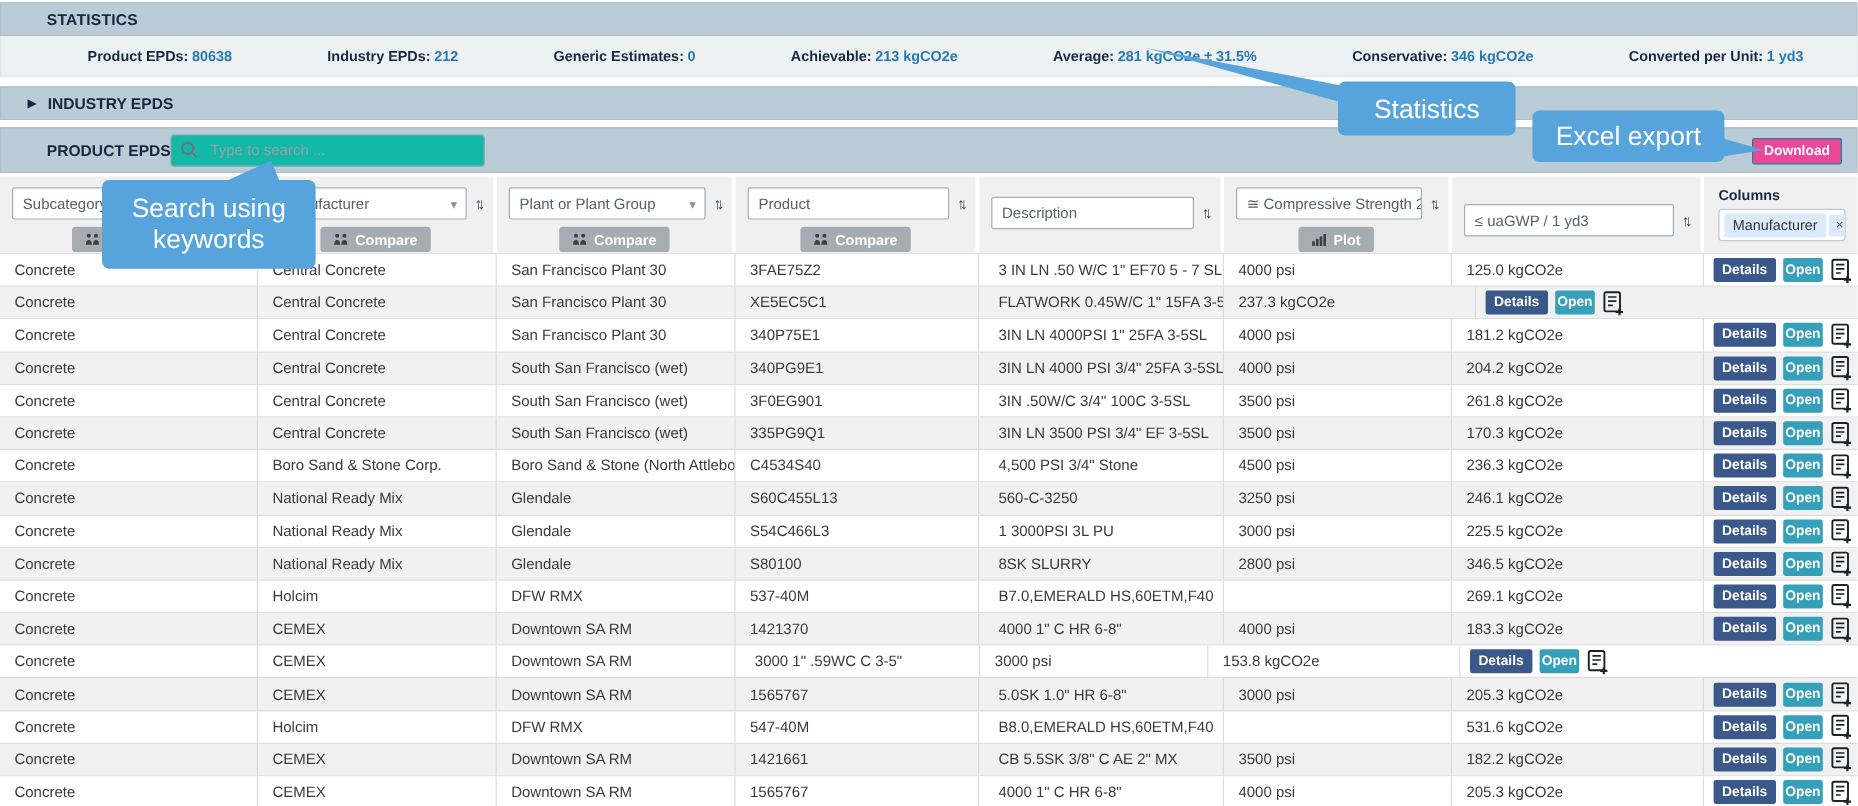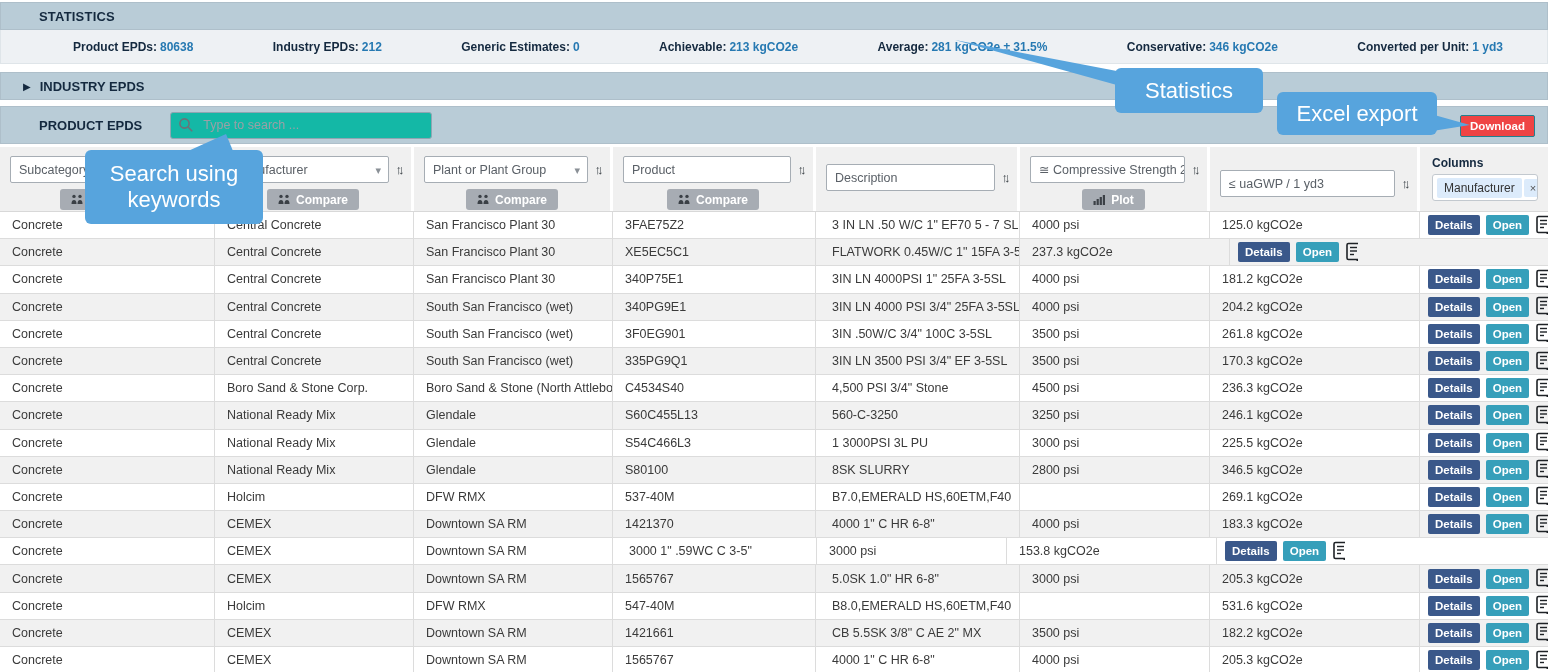--- a/index.html
+++ b/index.html
@@ -18,29 +18,29 @@
   .stat-value { color:#2679b2; font-weight:bold; margin-left:3px; }
   .gap8 { height:8px; } .gap6 { height:6px; } .gap3 { height:3px; }
 
   .industry-bar { height:28px; background:#b9ccd7; border:1px solid #aebfca;
     display:flex; align-items:center; padding-left:22px; }
   .tri { font-size:10px; color:#14293f; margin-right:9px; }
   .industry-title { font-size:13px; font-weight:bold; color:#14293f; }
 
   .product-bar { height:38px; background:#b9ccd7; border:1px solid #aebfca;
     display:flex; align-items:center; padding-left:38px; position:relative; }
-  .product-title { font-size:13px; font-weight:bold; color:#14293f; margin-right:28px; }
+  .product-title { font-size:13px; font-weight:bold; color:#14293f; }
   .search-wrap { position:relative; }
   .search-input { width:262px; height:27px; border:1px solid #8fa5b2; border-radius:3px;
     background:#14b8a6; padding-left:32px; font-size:12.5px; color:#444;
     font-family:"Liberation Sans",sans-serif; outline:none; }
   .search-input::placeholder { color:#9aa0a6; }
   .search-icon { position:absolute; left:8px; top:5px; }
   .download-btn { position:absolute; right:12px; top:8px; height:22px; padding:0 9px;
-    background:#ef4444; color:#fff; font-size:11.5px; font-weight:bold;
+    background:#ec4899; color:#fff; font-size:11.5px; font-weight:bold;
     border:1px solid #23808f; border-radius:2px; cursor:pointer;
     font-family:"Liberation Sans",sans-serif; }
 
   
   .thead { height:64px; background:#fff; display:flex; }
   .th { background:#f0f0f0; height:64px; padding-top:9px; position:relative; margin-right:3px; }
   .th:last-child { margin-right:0; }
   .filter-line { display:flex; align-items:center; padding-left:10px; }
   .fbox { position:relative; height:27px; background:#fff; border:1px solid #a6adb4;
     border-radius:2px; display:flex; align-items:center; padding:0 8px;
@@ -64,21 +64,21 @@
   .tbody { border-top:1px solid #d8d8d8; }
   .tr { display:flex; height:27.2px; border-bottom:1px solid #dcdcdc; background:#fff; }
   .tr:nth-child(even) { background:#f1f1f1; }
   .td { font-size:12.5px; color:#3a3a3a; display:flex; align-items:center;
     padding-left:12px; border-right:1px solid #dcdcdc; white-space:nowrap; overflow:hidden; }
   .td.desc { padding-left:16px; }
   .td.actions { border-right:none; padding-left:8px; gap:6px; }
   .btn-details { height:20px; padding:0 7px; background:#3a588a; border:none; border-radius:2px;
     color:#fff; font-size:11.5px; font-weight:bold; cursor:pointer;
     font-family:"Liberation Sans",sans-serif; }
-  .btn-open { height:20px; padding:0 7px; background:#369fba; border:none; border-radius:2px;
+  .btn-open { height:20px; padding:0 2px; background:#369fba; border:none; border-radius:2px;
     color:#fff; font-size:11.5px; font-weight:bold; cursor:pointer;
     font-family:"Liberation Sans",sans-serif; }
   .add-icon { display:flex; align-items:center; cursor:pointer; }
 
   
   .w1{width:215px;} .w2{width:199px;} .w3{width:199px;} .w4{width:203px;}
   .w5{width:204px;} .w6{width:190px;} .w7{width:210px;} .w8{width:128px;}
   .th.w1{width:212px;} .th.w2{width:196px;} .th.w3{width:196px;} .th.w4{width:200px;}
   .th.w5{width:201px;} .th.w6{width:187px;} .th.w7{width:207px;} .th.w8{width:128px;}
 

